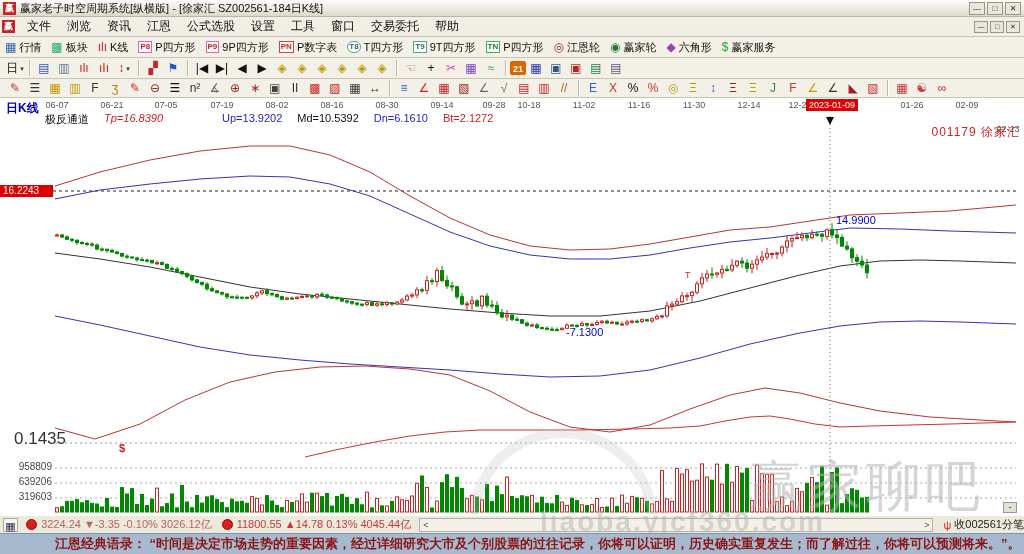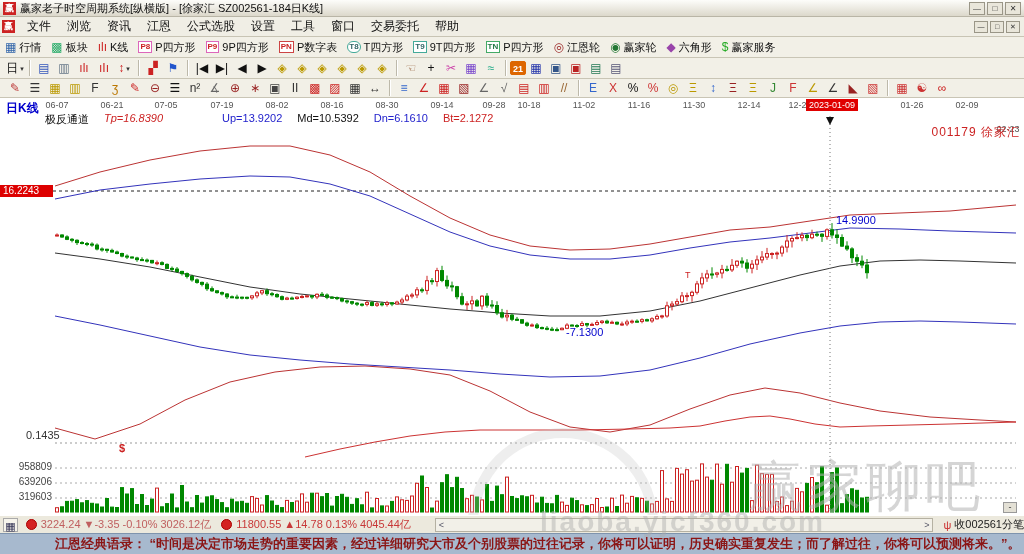--- a/index.html
+++ b/index.html
@@ -35,35 +35,35 @@
   .clabel{position:absolute;white-space:nowrap;z-index:5}
   .period{left:6px;top:2px;color:#0000cc;font-weight:bold;font-size:12px}
   .dtick{position:absolute;top:0;width:34px;text-align:center;font-size:9px;color:#555}
   #dateRow{position:absolute;left:0;top:2px;width:1024px;height:11px;z-index:4}
   .cursordate{left:806px;top:1px;width:52px;height:12px;background:#e00000;color:#fff;font-size:9px;line-height:12px;text-align:center;z-index:6}
   #paramRow{left:45px;top:14px;display:flex;gap:15px;font-size:11px}
   .stocklabel{right:4px;top:26px;color:#cc2222;font-size:12px;letter-spacing:1px}
   .pricetag{left:0;top:87px;width:53px;height:12px;background:#dd0000;color:#fff;font-size:10px;line-height:12px;padding-left:3px}
   .peaklabel{left:836px;top:116px;color:#0000cc;font-size:11px}
   .lowlabel{left:566px;top:228px;color:#0000cc;font-size:11px}
-  .indlevel{left:26px;top:331px;color:#333;font-size:11px}
+  .indlevel{left:14px;top:331px;color:#333;font-size:17px}
   .volax{position:absolute;left:0;width:52px;text-align:right;font-size:10px;color:#444;z-index:5}
   .moneymark{left:119px;top:344px;color:#cc2222;font-size:11px;font-weight:bold}
   .eventmark{left:685px;top:172px;color:#cc2222;font-size:9px}
   .wm1{left:688px;top:325px;font-size:20px;font-weight:bold;color:#bcbcbc;letter-spacing:1px;z-index:3}
   .wm2{left:748px;top:352px;font-size:55px;font-weight:normal;color:rgba(178,178,178,.55);z-index:3;letter-spacing:4px}
   .wmring{position:absolute;left:468px;top:330px;width:190px;height:190px;border:10px solid rgba(195,195,195,.28);border-radius:50%;z-index:3}
   .collapsebtn{left:1003px;top:404px;width:14px;height:11px;border:1px solid #999;background:#e3e0d5;font-size:9px;line-height:9px;text-align:center;color:#333;z-index:6}
   .wm3{position:absolute;left:540px;top:506px;font-size:28px;font-weight:bold;color:rgba(170,170,170,.45);z-index:20;pointer-events:none;letter-spacing:2px}
   
   .statusbar{position:absolute;left:0;top:515px;width:1024px;height:18px;background:#ece9dd;border-top:1px solid #fff;display:flex;align-items:center;font-size:11px}
   .sgrid{width:16px;height:14px;margin:0 4px 0 3px;color:#335;font-size:11px;line-height:14px;text-align:center;border:1px solid #aaa;background:#f6f4ec}
   .scircle{width:11px;height:11px;border-radius:50%;background:#d42222;border:1px solid #a00;margin:0 4px;flex:none}
   .idx1{color:#c06060;white-space:nowrap}
-  .idx2{color:#c83838;white-space:nowrap;margin-right:20px}
+  .idx2{color:#c83838;white-space:nowrap;margin-right:4px}
   .scroll{width:548px;height:14px;background:#f2f0e8;border:1px solid #b5b1a2;display:flex;align-items:center;justify-content:space-between;margin:0 4px}
   .sarrow{font-size:9px;color:#556;padding:0 3px}
   .signal{color:#cc3333;font-size:11px;margin:0 3px 0 6px}
   .feed{color:#222;white-space:nowrap}
   
   .quotebar{position:absolute;left:0;top:533px;width:1024px;height:21px;background:#a7b9ce;border-top:1px solid #7f94ad;color:#8b1515;font-size:13px;font-weight:bold;line-height:20px;padding-left:55px;white-space:nowrap;overflow:hidden}
 </style>
 </head>
 <body>
 

